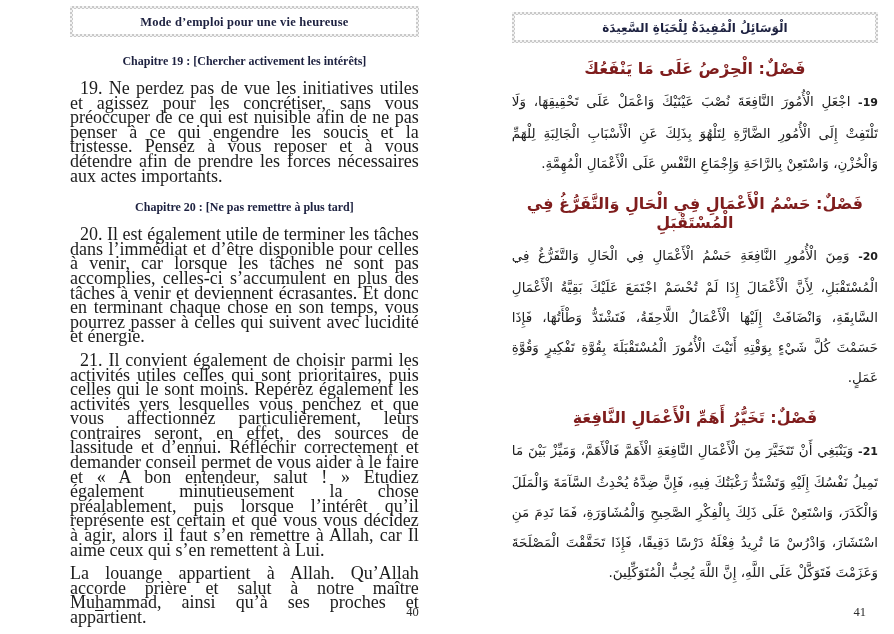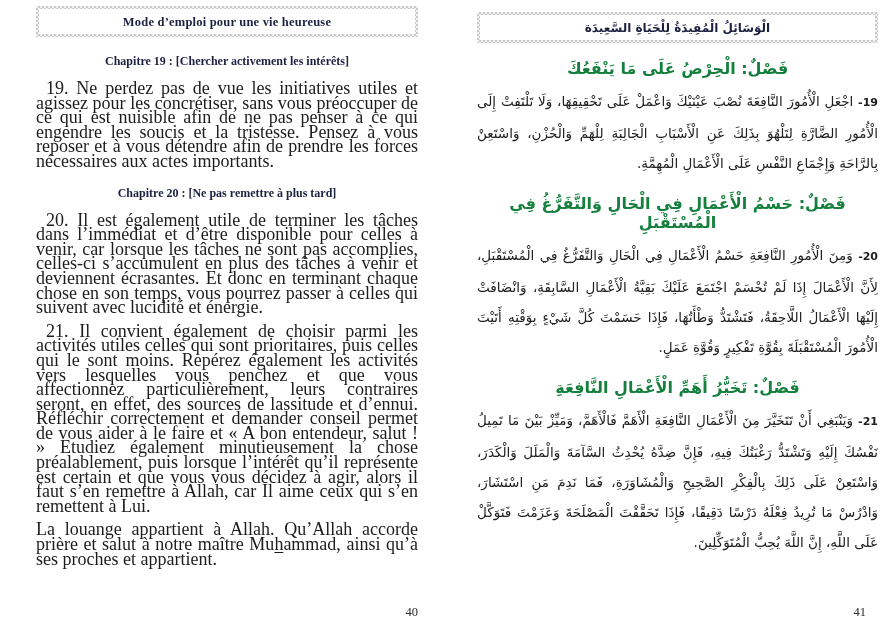--- a/index.html
+++ b/index.html
@@ -1,20 +1,20 @@
 <!DOCTYPE html>
 <html><head>
 <meta charset="utf-8">
 <style>
   * { margin: 0; padding: 0; box-sizing: border-box; }
   html, body { width: 894px; height: 634px; background: #ffffff; overflow: hidden; }
   body { font-family: "Liberation Serif", serif; color: #1c1c1c; }
 
   .spread { display: flex; width: 894px; height: 634px; background: #ffffff; }
-  .page { position: relative; width: 447px; height: 634px; background: #ffffff; }
+  .page { position: relative; width: 447px; height: 634px; background: #ffffff; margin-left: 34px; }
   .page-left  { padding: 6px 29px 0 36px; }
   .page-right { padding: 12px 16px 0 30px; }
 
   
   .header-box {
     background: repeating-conic-gradient(#c9c9c9 0% 25%, #f2f2f2 0% 50%);
     background-size: 4px 4px;
     padding: 3px;
     margin-bottom: 2px;
   }
@@ -49,21 +49,21 @@
     margin-bottom: 9px;
   }
   .fr-body.indent { text-indent: 10px; }
   .fr-body u { text-underline-offset: 2px; }
 
   
   .page-right[dir="rtl"] .fasl-heading {
     font-family: "DejaVu Sans", sans-serif;
     font-weight: bold;
     font-size: 16px;
-    color: #15803d;
+    color: #7f1d1d;
     text-align: center;
     margin: 16px 0 8px 0;
   }
   .ar-body {
     font-family: "DejaVu Sans", sans-serif;
     font-size: 13.5px;
     line-height: 30px;
     text-align: justify;
     color: #202020;
     margin-bottom: 4px;

